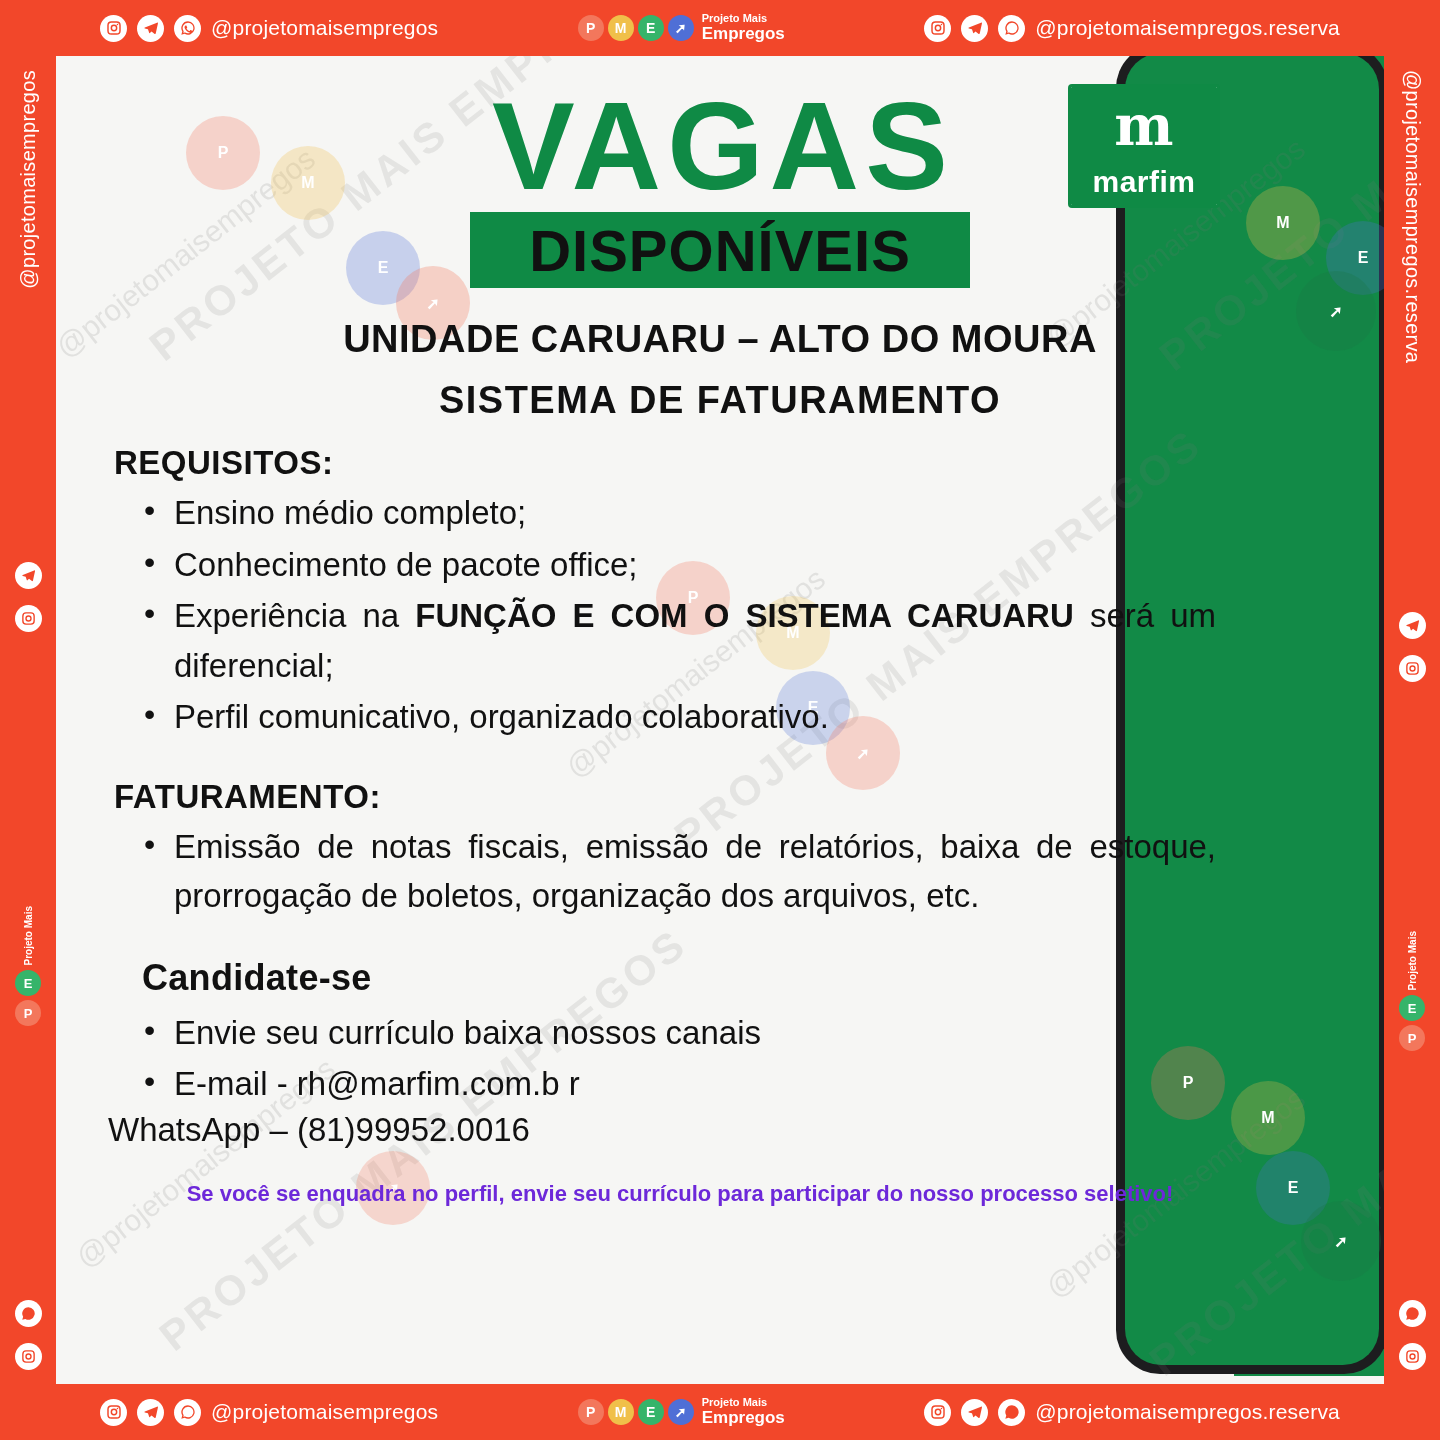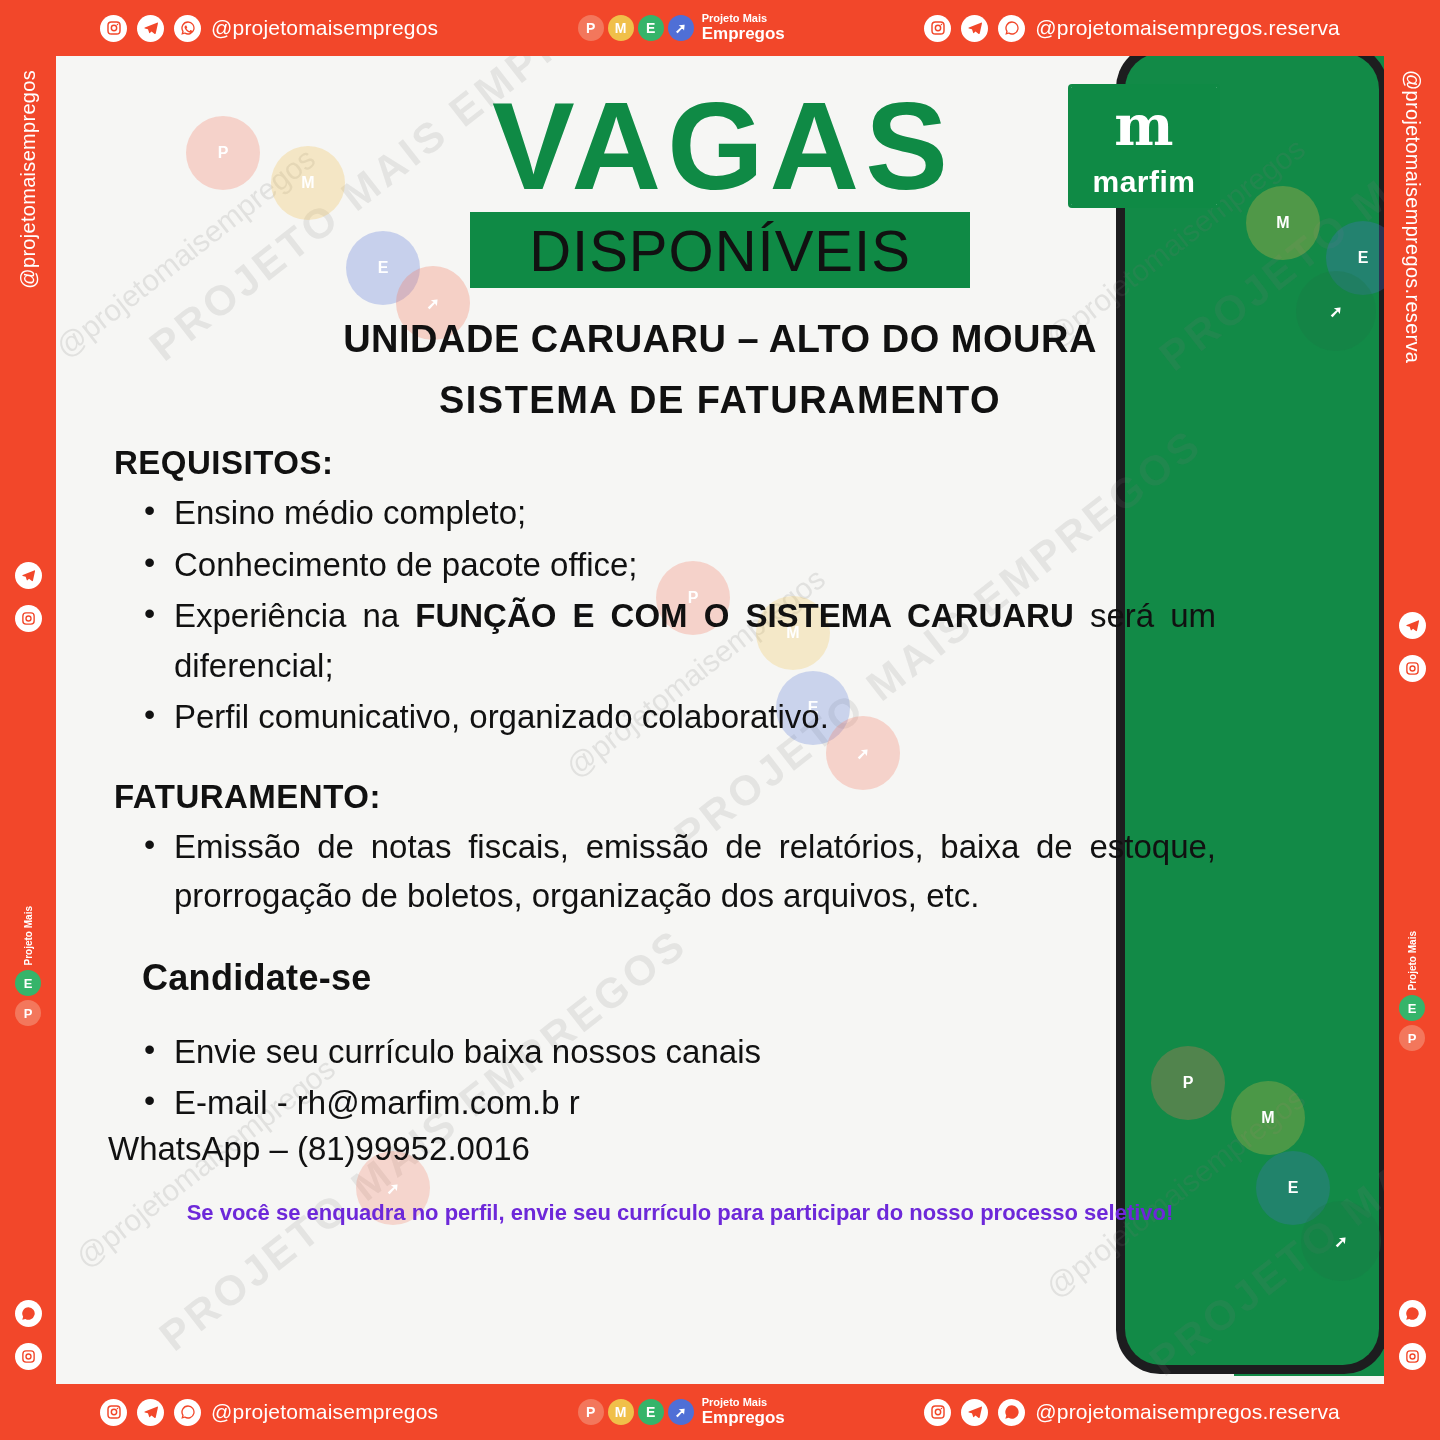--- a/index.html
+++ b/index.html
@@ -185,21 +185,21 @@
     margin: 4px auto 0;
     width: 500px;
     height: 76px;
     background: #0f8a45;
     display: flex;
     align-items: center;
     justify-content: center;
   }
   .disp {
     font-size: 58px;
-    font-weight: 400;
+    font-weight: 700;
     letter-spacing: 1px;
     color: #111;
   }
 
   
   .content {
     position: absolute;
     left: 0; right: 0; top: 262px;
     padding: 0 8px 0 8px;
     z-index: 5;
@@ -243,21 +243,21 @@
     position: absolute;
     left: 2px; top: -2px;
     font-size: 32px;
   }
   ul.bullets li b { font-weight: 700; }
   .just { text-align: justify; padding-right: 160px; }
   .gap { height: 34px; }
   .cand {
     font-size: 36px;
     font-weight: 700;
-    margin: 0 0 28px 78px;
+    margin: 0 0 9px 78px;
     letter-spacing: .3px;
   }
   .wa {
     font-size: 33px;
     margin-left: 44px;
     margin-top: 2px;
     color: #111;
   }
   .footer-msg {
     margin-top: 28px;

